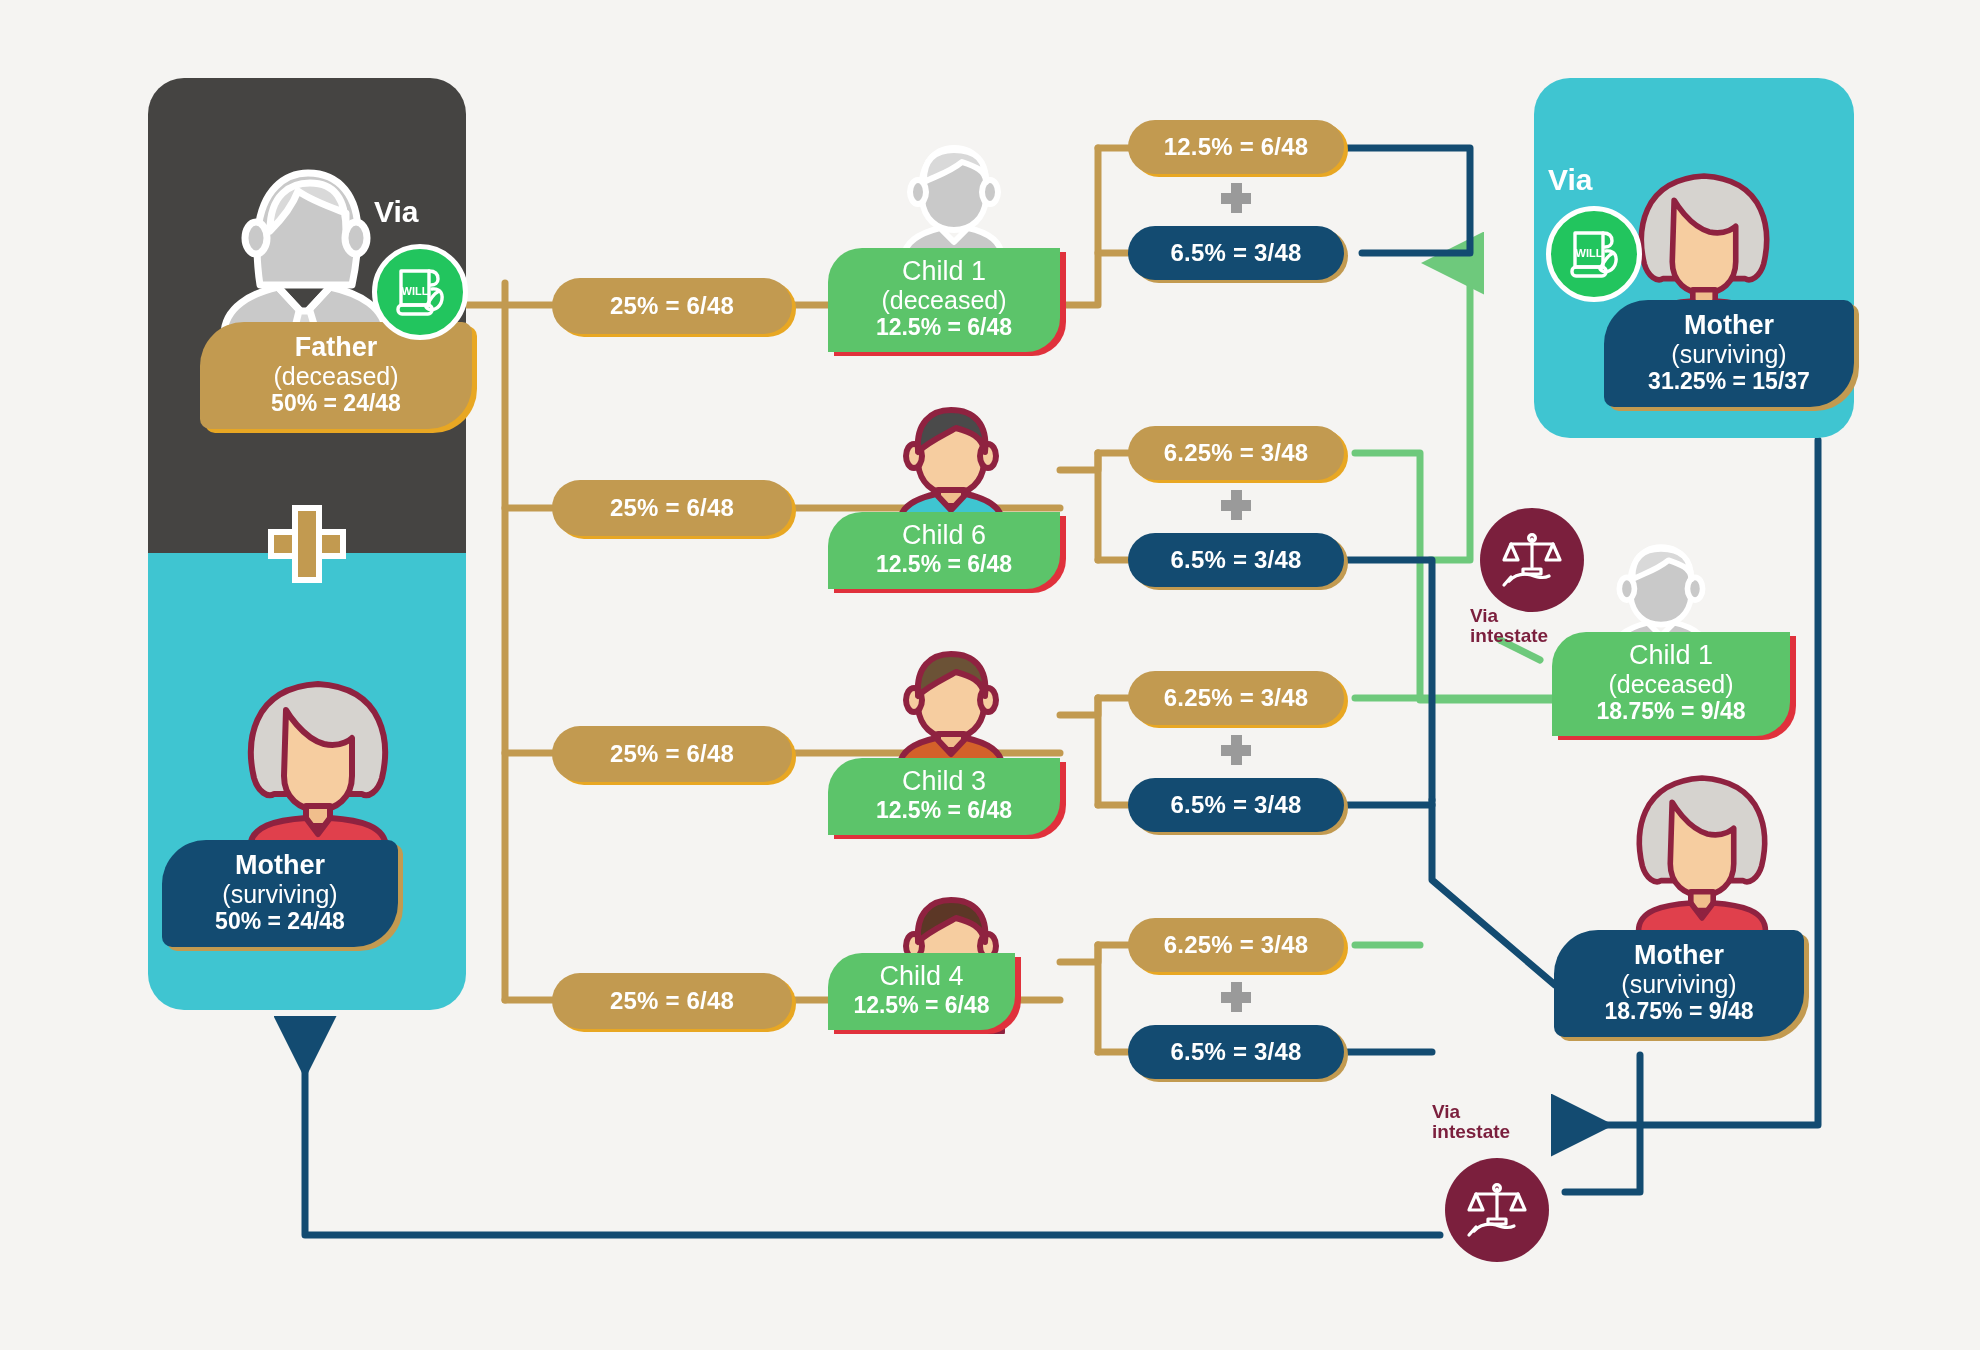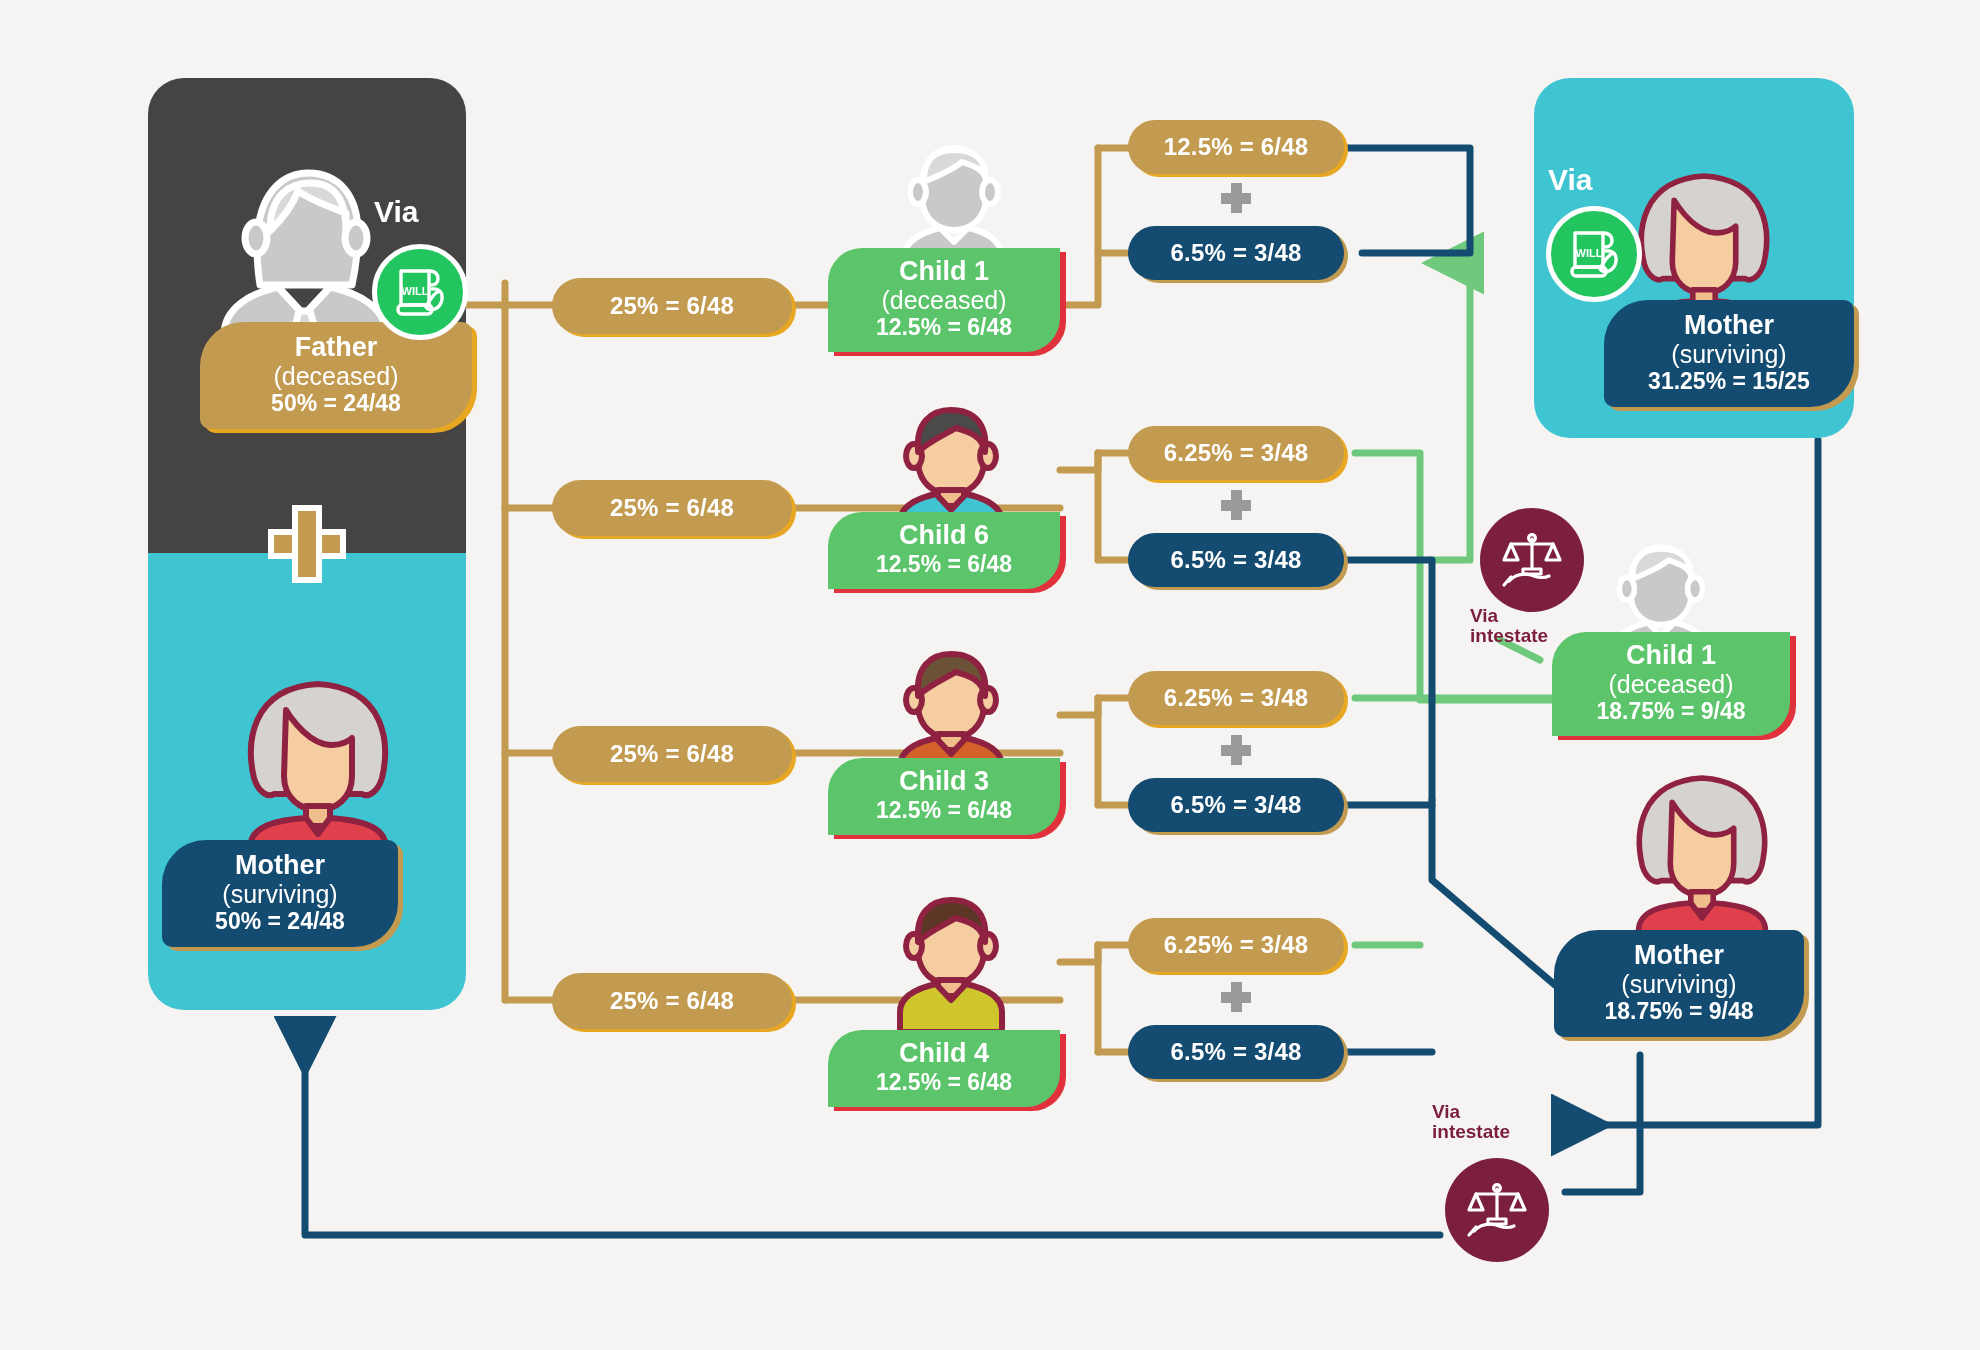--- a/index.html
+++ b/index.html
@@ -67,21 +67,21 @@
   .plaque.gold  { background:#c29a50; border-radius:44px 10px 44px 10px; box-shadow:5px 4px 0 0 #e8a723; }
   .plaque.navy  { background:#134b71; border-radius:44px 10px 44px 10px; box-shadow:5px 4px 0 0 #c29a50; }
   .plaque.navy2 { background:#134b71; border-radius:44px 10px 44px 10px; box-shadow:5px 4px 0 0 #c29a50; }
 
   
   .childcard {
     position:absolute; z-index:5; background:#5cc46a; color:#fff;
     border-radius:34px 0 34px 0; text-align:center;
     padding:9px 14px 12px; box-shadow:6px 4px 0 0 #e0313c; line-height:1.1;
   }
-  .childcard .nm { font-weight:bold; font-size:27px; display:block; }
+  .childcard .nm { font-weight:normal; font-size:27px; display:block; }
   .childcard .st { font-size:25px; display:block; font-weight:normal; }
   .childcard .vl { font-weight:bold; font-size:23px; display:block; margin-top:1px; }
 
   
   .iconbadge {
     position:absolute; border-radius:50%; z-index:6;
     display:flex; align-items:center; justify-content:center;
   }
   .iconbadge.will { background:#22c55e; border:5px solid #ffffff; }
   .iconbadge.intestate { background:#7b1f3d; }
@@ -291,21 +291,21 @@
       <g stroke="#8f2240" stroke-width="6" stroke-linejoin="round">
         <path d="M30,66 C26,36 40,16 63,16 C86,16 100,36 96,66 C94,84 82,96 63,96 C44,96 32,84 30,66 Z" fill="#f6cda0"></path>
         <ellipse cx="26" cy="58" rx="8" ry="12" fill="#f6cda0"></ellipse>
         <ellipse cx="100" cy="58" rx="8" ry="12" fill="#f6cda0"></ellipse>
         <path d="M30,52 C28,26 42,12 63,12 C86,12 100,26 97,54 C94,38 82,34 68,30 C54,38 40,44 30,54 Z" fill="#5c3726"></path>
         <path d="M50,92 L76,92 L76,108 L50,108 Z" fill="#f0be8c"></path>
         <path d="M12,144 L12,124 C12,108 30,100 48,96 L63,112 L78,96 C96,100 114,108 114,124 L114,144 Z" fill="#cfc52c"></path>
       </g>
     </svg>
   </div>
-  <div class="childcard" style="left:828px; top:1030px; width:232px;">
+  <div class="childcard" style="left:828px; top:953px; width:187px;">
     <span class="nm">Child 4</span>
     <span class="vl">12.5% = 6/48</span>
   </div>
 
   <div class="pill gold" style="left:1128px; top:120px; width:216px; height:54px;">12.5% = 6/48</div>
   <div class="mini-plus" style="left:1221px; top:183px;">
     <i class="h"></i>
       <i class="v"></i>
   </div>
   <div class="pill navy" style="left:1128px; top:226px; width:216px; height:54px;">6.5% = 3/48</div>
@@ -353,21 +353,21 @@
         <rect x="9" y="44" width="34" height="9" rx="4"></rect>
         <path d="M43,28 C52,27 55,34 52,42 C48,50 40,50 37,46 C40,40 44,33 50,30"></path>
       </g>
       <text x="26" y="34" font-size="11" font-family="'Liberation Sans',sans-serif" font-weight="bold" fill="#ffffff" text-anchor="middle">WILL</text>
     </svg>
   </div>
 
   <div class="plaque navy2" style="left:1604px; top:300px; width:250px;">
     <span class="nm">Mother</span>
     <span class="st">(surviving)</span>
-    <span class="vl">31.25% = 15/25</span>
+    <span class="vl">31.25% = 15/37</span>
   </div>
 
   <div class="iconbadge intestate" style="left:1480px; top:508px; width:104px; height:104px;">
     <svg width="66" height="66" viewBox="0 0 66 66">
       <g stroke="#ffffff" stroke-width="3.2" fill="none" stroke-linejoin="round" stroke-linecap="round">
         <path d="M33,12 L33,40"></path>
         <circle cx="33" cy="11" r="3.4"></circle>
         <path d="M12,17 L54,17"></path>
         <path d="M12,17 L5,33 L19,33 Z"></path>
         <path d="M54,17 L47,33 L61,33 Z"></path>

